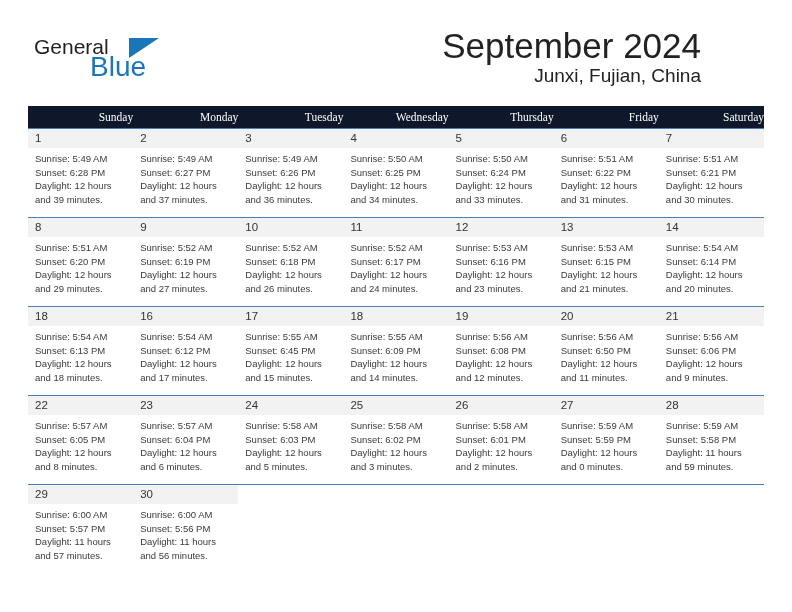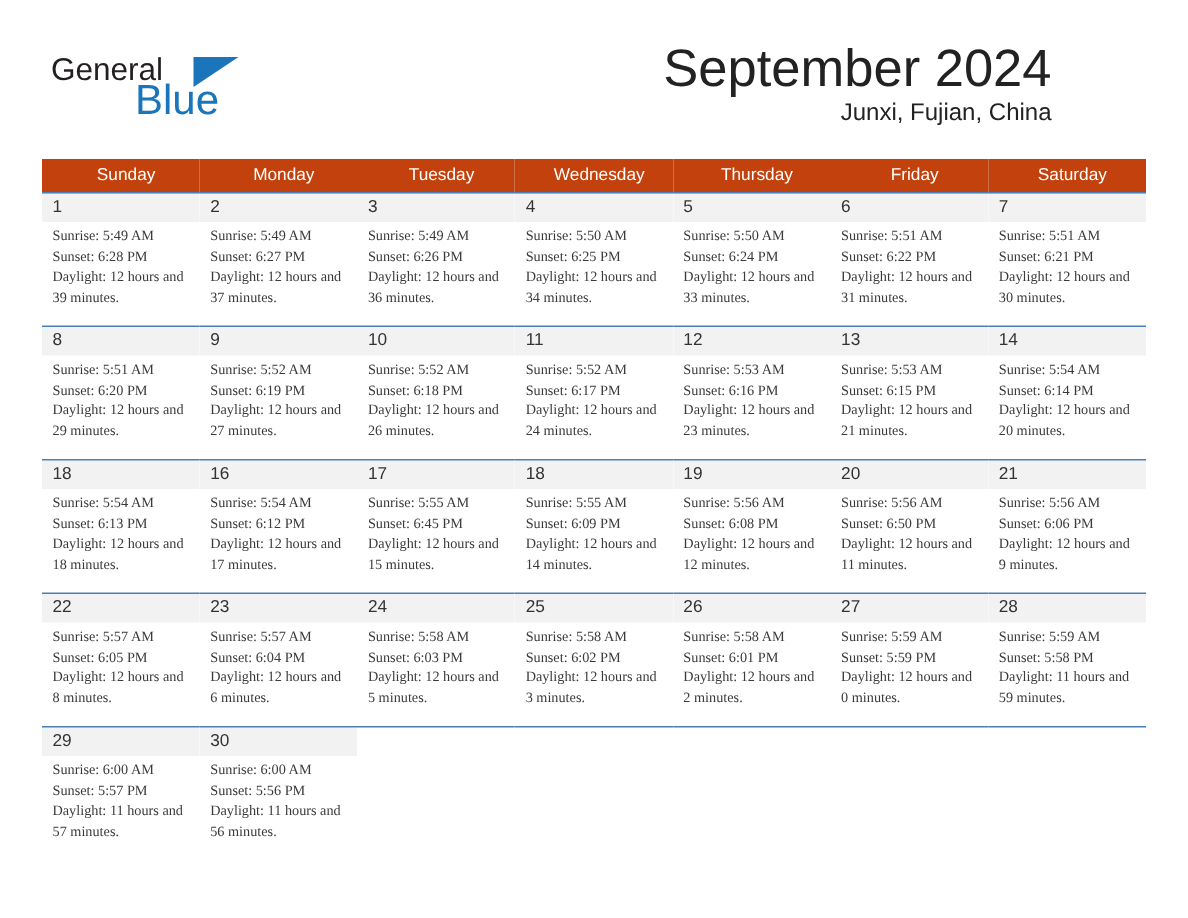--- a/index.html
+++ b/index.html
@@ -76,46 +76,46 @@
   .cal-title {
     font-size: 35px;
     color: #222222;
     line-height: 32px;
     font-weight: normal;
     font-family: "Liberation Sans", sans-serif;
     white-space: nowrap;
   }
   .cal-subtitle {
     margin-top: 6px;
-    font-size: 16px;
+    font-size: 19px;
     color: #222222;
     line-height: 16px;
     font-family: "Liberation Sans", sans-serif;
     white-space: nowrap;
   }
 
   
   .calendar {
     position: absolute;
     left: 28px;
     top: 106px;
     width: 736px;
     border-collapse: collapse;
     table-layout: fixed;
   }
 
   .calendar th {
-    background: #c2410c;
+    background: #0f172a;
     color: #ffffff;
     font-size: 11.5px;
     font-weight: normal;
-    text-align: center;
+    text-align: right;
     padding: 5px 0 5px 7px;
     height: 10px;
-    font-family: Liberation Sans, sans-serif;
+    font-family: Liberation Serif, serif;
   }
 
   .calendar td {
     vertical-align: top;
     padding: 0;
     width: 105.14px;
     border-top: 1px solid #4a7fb5;
     background: #ffffff;
   }
 
@@ -135,21 +135,21 @@
   .daynum.empty {
     background: #ffffff;
     color: transparent;
   }
 
   .cell-body {
     padding: 4px 6px 0 7px;
     font-size: 9.5px;
     color: #3a3a3a;
     line-height: 13.6px;
-    font-family: Liberation Serif, serif;
+    font-family: Liberation Sans, sans-serif;
   }
   .cell-body div {
     white-space: nowrap;
   }
   .cell-body .daylight {
     white-space: normal;
   }
   .cell.empty .cell-body { visibility: hidden; }
 </style>
 </head>

